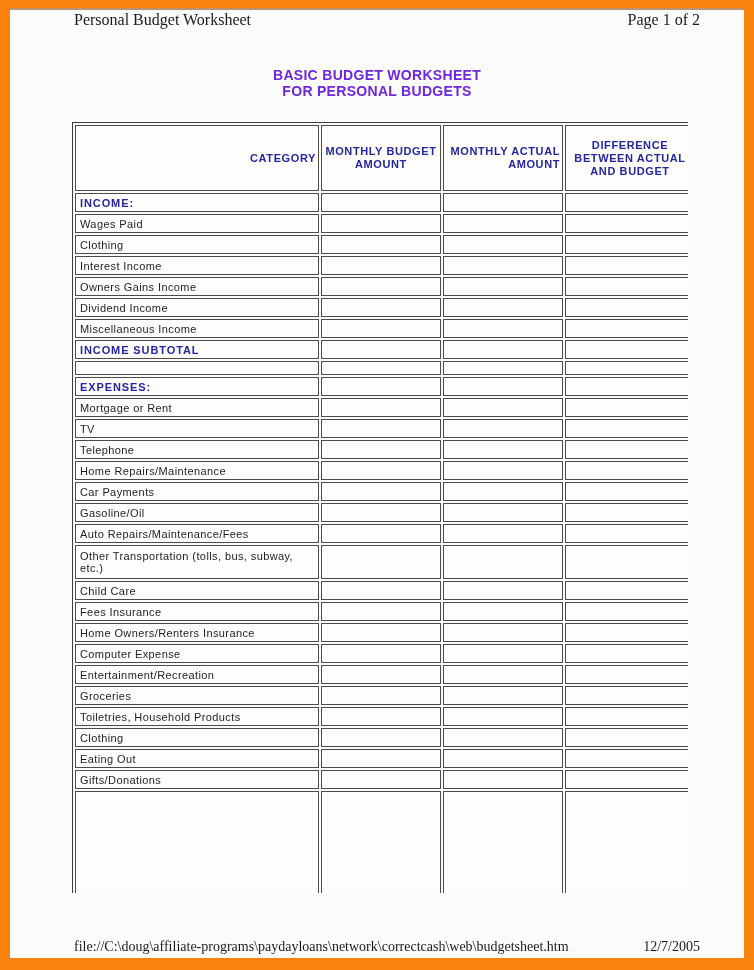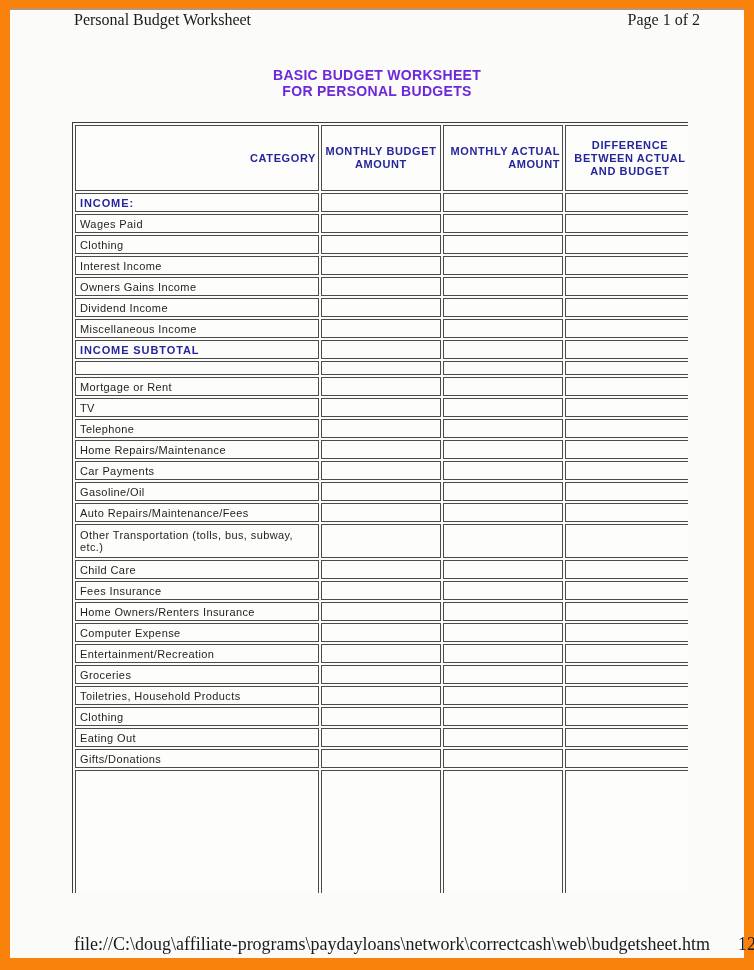--- a/index.html
+++ b/index.html
@@ -70,21 +70,21 @@
   tr.row-section td.cell-label{
     color:#26269b;font-weight:bold;letter-spacing:.9px;
   }
   tr.row-item2 td{height:30px;}
   tr.row-blank td{height:10px;}
   tr.row-tall td{height:150px;vertical-align:top;}
   .doc-footer{
     position:absolute;left:64px;right:44px;bottom:3px;
     display:flex;justify-content:space-between;
     font-family:"Liberation Serif",serif;
-    font-size:18px;color:#1b1b1b;
+    font-size:14px;color:#1b1b1b;
     white-space:nowrap;
   }
   .doc-footer .gap{flex:0 0 28px;}
 </style>
 </head>
 <body>
 
 <div class="page">
   <div class="inner-top-shade"></div>
 
@@ -156,20 +156,26 @@
             <td class="cell-amount"></td>
             <td class="cell-amount"></td>
             <td class="cell-amount"></td>
           </tr>
           <tr class="row-blank">
             <td class="cell-label"></td>
             <td class="cell-amount"></td>
             <td class="cell-amount"></td>
             <td class="cell-amount"></td>
           </tr>
+          <tr class="row-section">
+            <td class="cell-label">EXPENSES:</td>
+            <td class="cell-amount"></td>
+            <td class="cell-amount"></td>
+            <td class="cell-amount"></td>
+          </tr>
           <tr class="row-item">
             <td class="cell-label">Mortgage or Rent</td>
             <td class="cell-amount"></td>
             <td class="cell-amount"></td>
             <td class="cell-amount"></td>
           </tr>
           <tr class="row-item">
             <td class="cell-label">TV</td>
             <td class="cell-amount"></td>
             <td class="cell-amount"></td>

